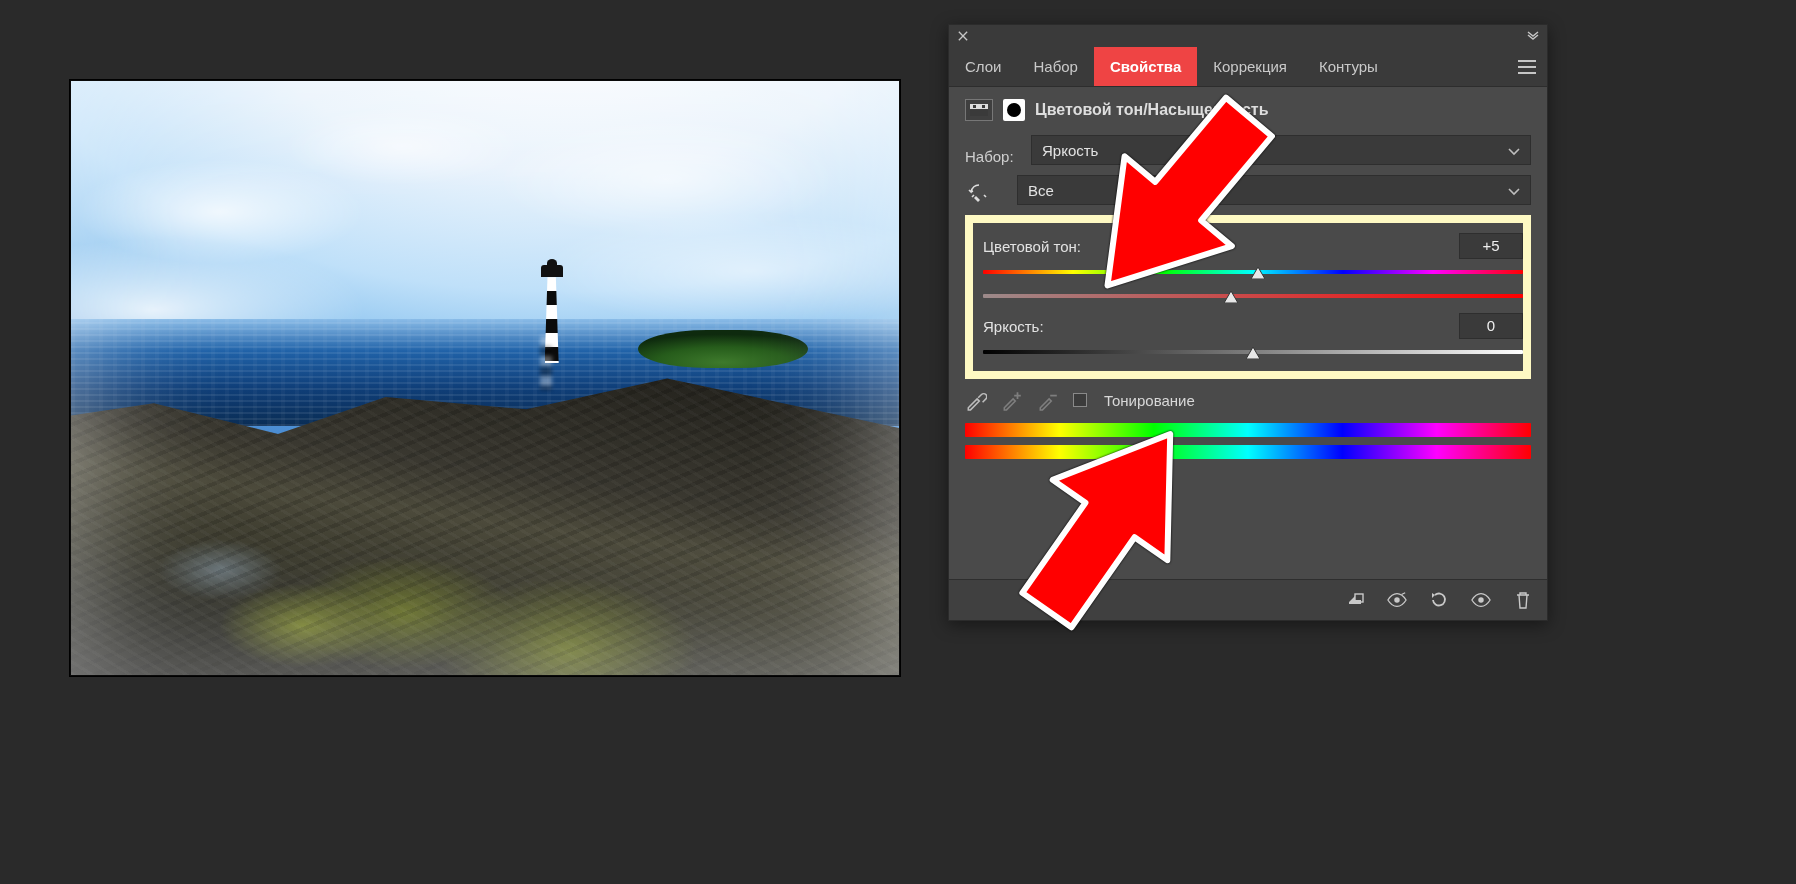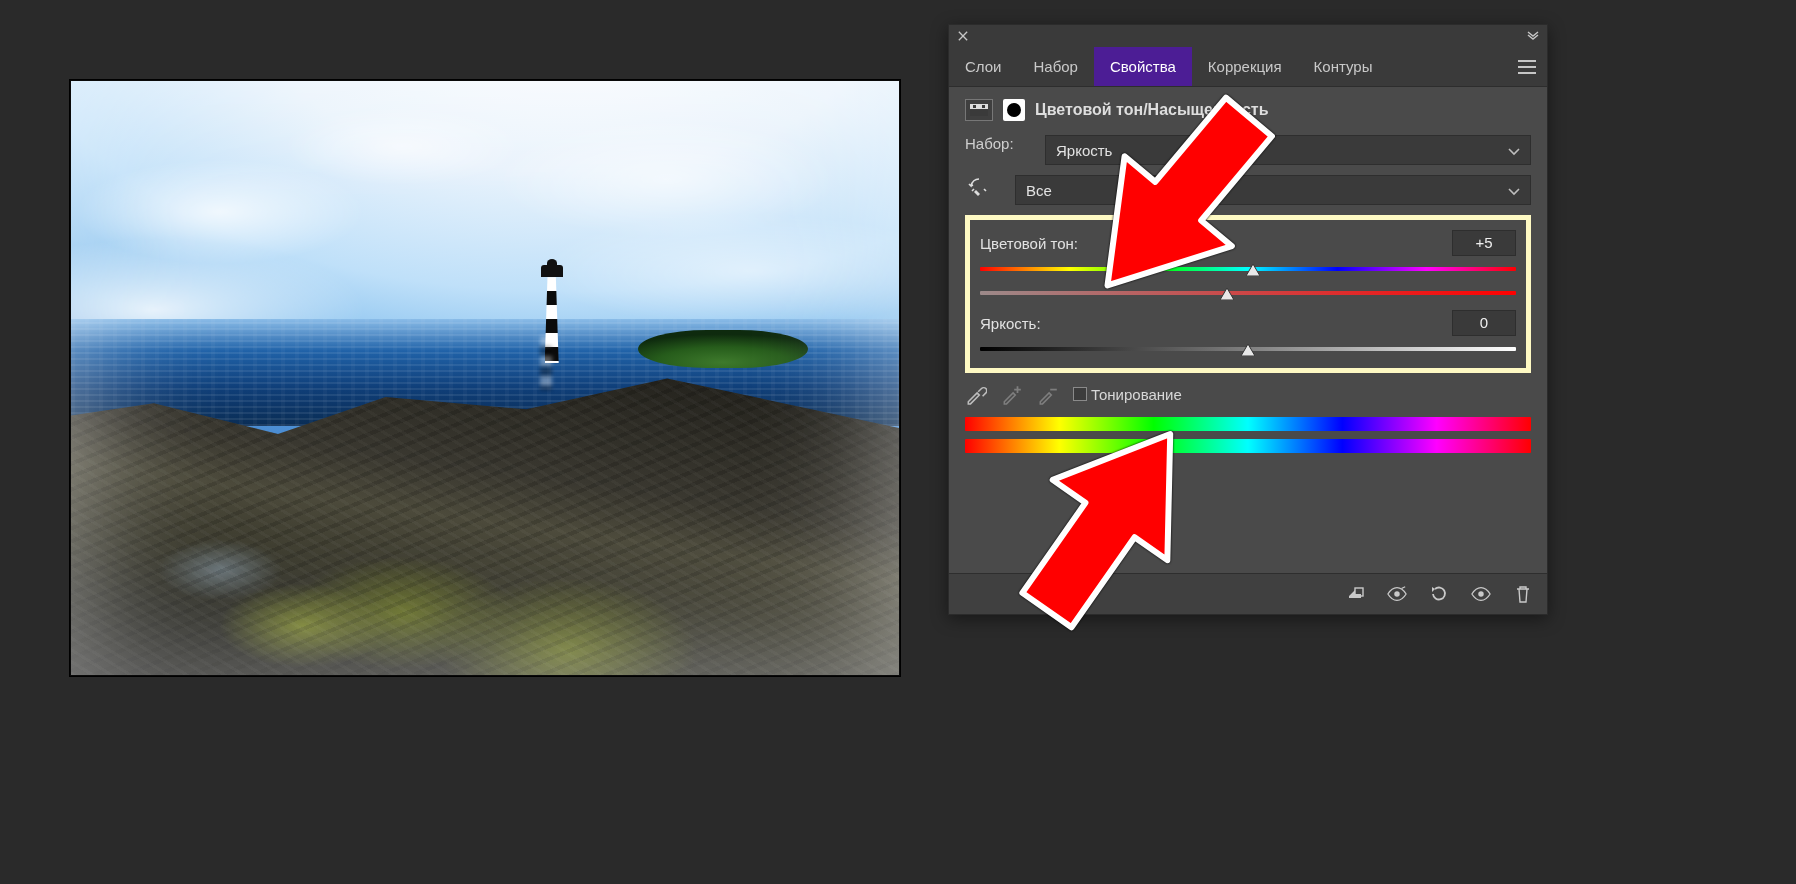--- a/index.html
+++ b/index.html
@@ -45,60 +45,60 @@
     opacity:.5}
   .glow{position:absolute;inset:0;box-shadow:inset 0 0 140px rgba(255,255,255,.55);pointer-events:none}
 
   
   .panel{position:absolute;right:248px;top:24px;width:600px;background:#4a4a4a;border:1px solid #2b2b2b;box-shadow:0 4px 16px rgba(0,0,0,.45)}
   .panel-top{height:22px;background:#3a3a3a;display:flex;align-items:center;justify-content:space-between;padding:0 6px}
   .panel-top .x{width:16px;height:16px;display:inline-flex;align-items:center;justify-content:center;color:#c6c6c6;cursor:pointer}
   .panel-top .chev{width:16px;height:16px;display:inline-flex;align-items:center;justify-content:center;color:#c6c6c6;cursor:pointer}
   .tabs{display:flex;align-items:stretch;background:#3a3a3a;height:40px;border-bottom:1px solid #2d2d2d}
   .tab{padding:0 16px;display:flex;align-items:center;color:#c9c9c9;font-size:15px;cursor:pointer;white-space:nowrap}
-  .tab.active{background:#4c1d95;color:#fff;font-weight:400}
+  .tab.active{background:#ef4444;color:#fff;font-weight:700}
   .tabs .flex{flex:1}
   .burger{width:40px;display:flex;align-items:center;justify-content:center;color:#c6c6c6;cursor:pointer}
   .burger svg{width:18px;height:14px}
 
   .panel-body{padding:12px 16px 10px 16px}
 
   .title-row{display:flex;align-items:center;gap:10px;margin-bottom:14px}
   .icon-box{width:28px;height:22px;border:1px solid #777;display:flex;align-items:center;justify-content:center;background:#3f3f3f}
   .mask-box{width:22px;height:22px;border-radius:2px;background:#fff;position:relative}
   .mask-box::after{content:"";position:absolute;left:4px;top:4px;right:4px;bottom:4px;border-radius:50%;background:#000}
   .title-text{font-weight:700;font-size:16px;color:#dedede}
 
-  .form-row{display:flex;align-items:flex-start;gap:22px;margin-bottom:10px}
+  .form-row{display:flex;align-items:flex-end;gap:8px;margin-bottom:10px}
   .form-row label{width:58px;font-size:15px;color:#cfcfcf}
   .select{flex:1;height:30px;background:#3a3a3a;border:1px solid #2e2e2e;display:flex;align-items:center;justify-content:space-between;padding:0 10px;color:#e2e2e2;font-size:15px;cursor:pointer}
   .select.small-left{margin-left:38px}
   .select .chev-d{color:#bdbdbd}
 
   .scrub-icon{width:28px;height:24px;display:flex;align-items:center;justify-content:center;color:#ddd}
   .scrub-icon svg{width:22px;height:20px}
 
-  .sliders-box{border:5px solid #fef9c3;padding:10px 10px 12px 10px;margin-top:6px}
+  .sliders-box{border:8px solid #fef9c3;padding:10px 0 12px 10px;margin-top:6px}
   .slider-block{margin-bottom:10px}
   .slider-top{display:flex;align-items:center;justify-content:space-between;margin-bottom:6px}
   .slider-top span{font-size:15px;color:#e2e2e2}
   .numbox{width:64px;height:26px;background:#3a3a3a;border:1px solid #2e2e2e;color:#efefef;text-align:center;font-size:15px;line-height:24px}
 
   .track{position:relative;height:14px}
   .track .bar{position:absolute;left:0;right:0;top:5px;height:4px;border-radius:1px}
   .hue-grad{background:linear-gradient(90deg,red,#ff8000,yellow,#80ff00,lime,#00ff80,cyan,#0080ff,blue,#8000ff,magenta,#ff0080,red)}
   .sat-grad{background:linear-gradient(90deg,#9c8a8a,red)}
   .light-grad{background:linear-gradient(90deg,#000,#fff)}
   .knob{position:absolute;top:2px;width:14px;height:12px;transform:translateX(-50%);}
   .knob svg{display:block}
 
   .tool-row{display:flex;align-items:center;gap:14px;padding:10px 0 2px 0}
   .eyedrop{width:22px;height:22px;display:inline-flex;align-items:center;justify-content:center;color:#bdbdbd;cursor:pointer}
   .eyedrop.dis{opacity:.45;cursor:default}
-  .check{display:flex;align-items:center;gap:4px;font-size:15px;color:#d8d8d8;cursor:pointer}
+  .check{display:flex;align-items:center;gap:17px;font-size:15px;color:#d8d8d8;cursor:pointer}
   .check .sq{width:14px;height:14px;border:1px solid #8a8a8a;background:#3c3c3c}
 
   .spectrum{margin-top:10px}
   .spectrum .bar-s{height:14px;border-radius:1px}
   .spectrum .gap{height:8px}
 
   .panel-footer{display:flex;align-items:center;justify-content:flex-end;gap:22px;padding:10px 14px;border-top:1px solid #2e2e2e;background:#404040}
   .fbtn{color:#c9c9c9;cursor:pointer;display:inline-flex}
   .fbtn svg{width:20px;height:20px}
 
@@ -183,21 +183,21 @@
       </div>
 
       <div class="form-row">
         <span class="scrub-icon">
           <svg viewBox="0 0 22 20">
               <path d="M11 2 C7 2 4 5 3 9 L1 7 M3 9 L5 8" stroke="currentColor" stroke-width="1.6" fill="none"></path>
               <path d="M8 13 L12 17 L10 19 L6 15 Z" fill="currentColor"></path>
               <path d="M6 12 L4 14 M16 12 L18 14" stroke="currentColor" stroke-width="1.6"></path>
             </svg>
         </span>
-        <div class="select small-left" style="margin-left:0">
+        <div class="select small-left" style="margin-left:16px">
           <span>Все</span>
           <span class="chev-d">
             <svg width="12" height="8" viewBox="0 0 12 8">
                 <path d="M1 1 L6 6 L11 1" stroke="currentColor" stroke-width="1.6" fill="none"></path>
               </svg>
           </span>
         </div>
       </div>
 
       <div class="sliders-box">

